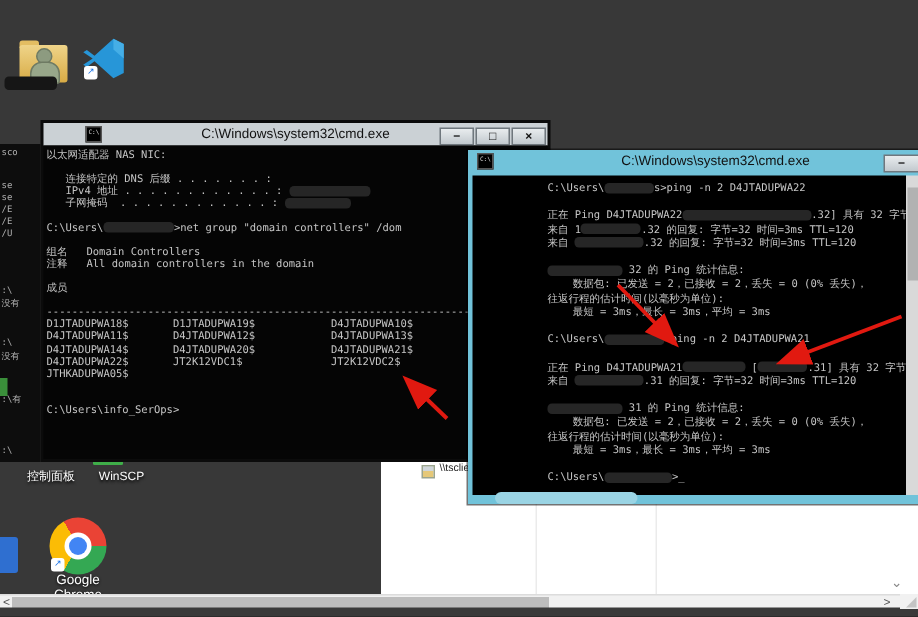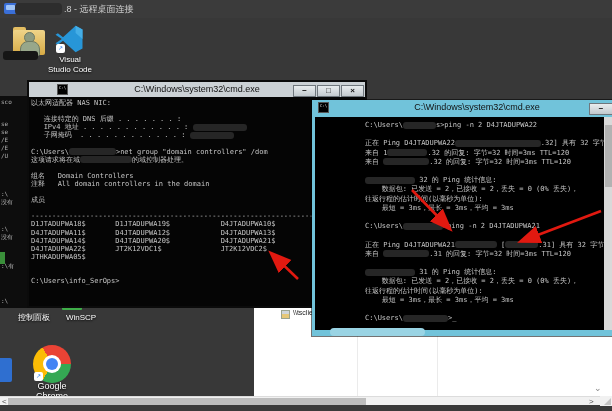--- a/index.html
+++ b/index.html
@@ -72,44 +72,35 @@
   .grip{position:absolute;right:1px;bottom:1px;width:0;height:0;border-left:7px solid transparent;border-bottom:7px solid #c4c4c4;}
   .bottom-strip{position:absolute;left:0;top:405px;width:612px;height:6px;background:#3a3a3a;z-index:4;}
   
   #arrows{position:absolute;left:0;top:0;width:612px;height:411px;z-index:6;pointer-events:none;}
 </style>
 </head>
 <body>
 
 <div id="screen">
 
-  <div class="rdp-bar">
-    <div class="rdp-icon"></div>
-    <div class="rdp-blur"></div>
-    <div class="rdp-title">.8 - 远程桌面连接</div>
-  </div>
 
   <div class="user-folder">
     <div class="folder-tab"></div>
     <div class="folder-body"></div>
     <div class="person-head"></div>
     <div class="person-body"></div>
   </div>
   <div class="folder-blur"></div>
 
   <div class="vscode">
     <svg width="30" height="30" viewBox="0 0 100 100">
       <polygon points="72,6 30,44 13,31 5,36 26,50 5,64 13,69 30,56 72,94 95,82 95,18" fill="#2796d8"></polygon>
       <polygon points="72,6 95,18 95,50 72,30" fill="#45aee6"></polygon>
     </svg>
     <div class="vs-badge">↗</div>
-  </div>
-  <div class="vscode-label icon-label">
-    <div>Visual</div>
-    <div>Studio Code</div>
   </div>
 
   <div class="cpl-label icon-label">控制面板</div>
   <div class="winscp-strip"></div>
   <div class="winscp-label icon-label">WinSCP</div>
 
   <div class="chrome">
     <div class="chrome-white"></div>
     <div class="chrome-blue"></div>
     <div class="ch-badge">↗</div>
@@ -152,21 +143,20 @@
       <div class="btn" style="left:312px">×</div>
     </div>
     <div class="console left-console" id="left-console">
         <div class="cline"><span>以太网适配器 NAS NIC:</span></div>
         <div class="cline">&nbsp;</div>
         <div class="cline"><span>   连接特定的 DNS 后缀 . . . . . . . :</span></div>
         <div class="cline"><span>   IPv4 地址 . . . . . . . . . . . . : </span><span class="blur" style="width: 54px;"></span></div>
         <div class="cline"><span>   子网掩码  . . . . . . . . . . . . : </span><span class="blur" style="width: 44px;"></span></div>
         <div class="cline">&nbsp;</div>
         <div class="cline"><span>C:\Users\</span><span class="blur" style="width: 47px;"></span><span>&gt;net group "domain controllers" /dom</span></div>
-        <div class="cline"><span>这项请求将在域</span><span class="blur" style="width: 52px;"></span><span>的域控制器处理。</span></div>
         <div class="cline">&nbsp;</div>
         <div class="cline"><span>组名   Domain Controllers</span></div>
         <div class="cline"><span>注释   All domain controllers in the domain</span></div>
         <div class="cline">&nbsp;</div>
         <div class="cline"><span>成员</span></div>
         <div class="cline">&nbsp;</div>
         <div class="cline"><span>-------------------------------------------------------------------------------</span></div>
         <div class="cline"><span>D1JTADUPWA18$       D1JTADUPWA19$            D4JTADUPWA10$</span></div>
         <div class="cline"><span>D4JTADUPWA11$       D4JTADUPWA12$            D4JTADUPWA13$</span></div>
         <div class="cline"><span>D4JTADUPWA14$       D4JTADUPWA20$            D4JTADUPWA21$</span></div>

